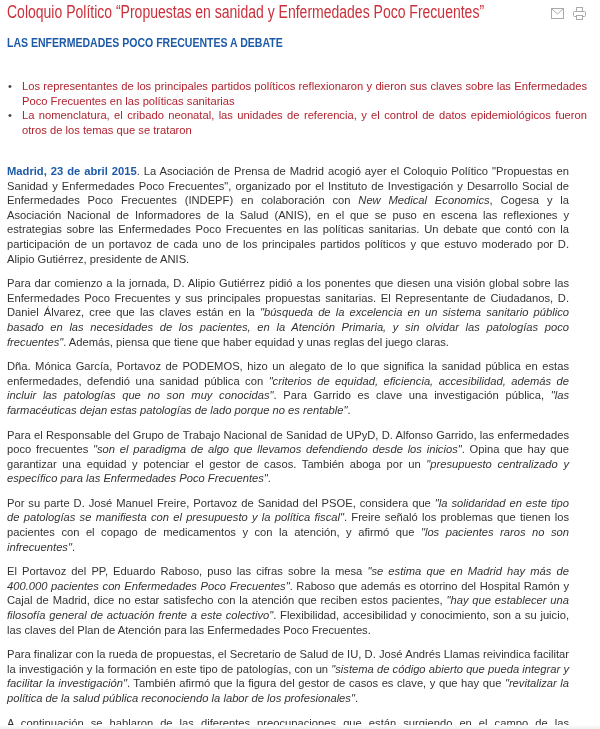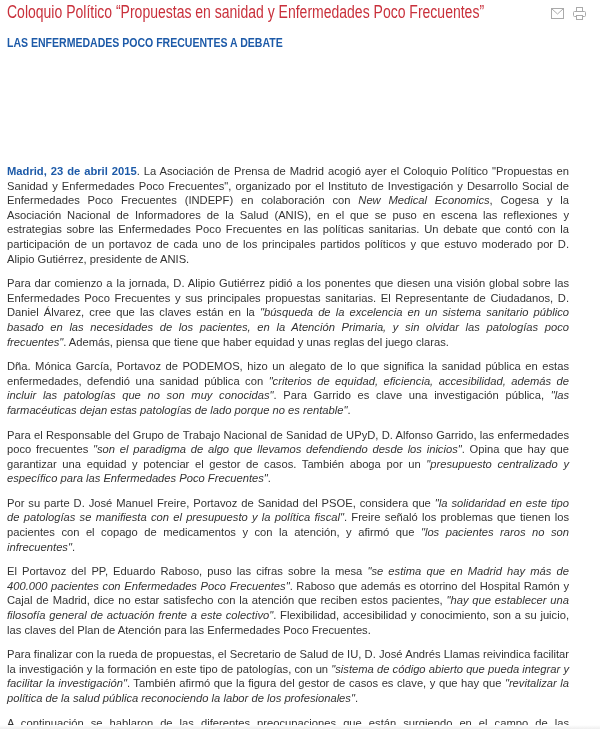--- a/index.html
+++ b/index.html
@@ -67,20 +67,22 @@
       <rect x="3.5" y="0.5" width="6" height="4" fill="none" stroke="#aaaaaa" stroke-width="1"></rect>
       <rect x="0.5" y="4.5" width="12" height="5" rx="1" fill="none" stroke="#aaaaaa" stroke-width="1"></rect>
       <rect x="3.5" y="8.5" width="6" height="4" fill="#ffffff" stroke="#aaaaaa" stroke-width="1"></rect>
     </svg>
   </span>
 </div>
 
 <h2 class="subtitle">LAS ENFERMEDADES POCO FRECUENTES A DEBATE</h2>
 
 <ul class="highlights">
+  <li>Los representantes de los principales partidos políticos reflexionaron y dieron sus claves sobre las Enfermedades Poco Frecuentes en las políticas sanitarias</li>
+  <li>La  nomenclatura, el cribado neonatal, las unidades de referencia, y el control de datos epidemiológicos fueron otros de los temas que se trataron</li>
 </ul>
 
 <div class="article">
   <p><span class="dateline">Madrid, 23 de abril 2015</span><span>. La Asociación de Prensa de Madrid acogió ayer el Coloquio Político "Propuestas en Sanidad y Enfermedades Poco Frecuentes", organizado por el Instituto de Investigación y Desarrollo Social de Enfermedades Poco Frecuentes (INDEPF) en colaboración  con </span><em>New Medical Economics</em><span>, Cogesa y la Asociación Nacional de Informadores de la Salud (ANIS), en el que se puso en escena las reflexiones y estrategias sobre las Enfermedades Poco Frecuentes  en las políticas sanitarias. Un debate que contó con la participación de un portavoz de cada uno de los principales partidos políticos y que estuvo moderado por D. Alipio Gutiérrez, presidente de ANIS.</span></p>
 
   <p><span>Para dar comienzo a la jornada, D. Alipio Gutiérrez  pidió a los ponentes que diesen una visión global sobre las Enfermedades Poco Frecuentes y sus principales propuestas sanitarias. El Representante de Ciudadanos, D. Daniel Álvarez, cree que las claves están en la </span><em>"búsqueda de la excelencia en un sistema sanitario público basado en las necesidades de los pacientes, en la Atención Primaria, y sin olvidar las patologías poco frecuentes"</em><span>. Además, piensa que tiene que haber equidad y unas reglas del juego claras.</span></p>
 
   <p><span>Dña. Mónica García, Portavoz de PODEMOS, hizo un alegato de lo que significa la sanidad pública en estas enfermedades, defendió una sanidad pública con </span><em>"criterios de equidad, eficiencia, accesibilidad, además de incluir las patologías que no son muy conocidas"</em><span>.  Para  Garrido es clave una investigación pública, </span><em>"las farmacéuticas dejan estas patologías de lado porque no es rentable"</em><span>.</span></p>
 
   <p><span>Para el  Responsable del Grupo de Trabajo Nacional de Sanidad de  UPyD,  D. Alfonso Garrido, las enfermedades poco frecuentes  </span><em>"son el paradigma de algo que llevamos defendiendo desde los inicios"</em><span>. Opina que hay que garantizar una equidad  y potenciar el gestor de casos. También aboga por un </span><em>"presupuesto centralizado y específico para las Enfermedades Poco Frecuentes"</em><span>.</span></p>

